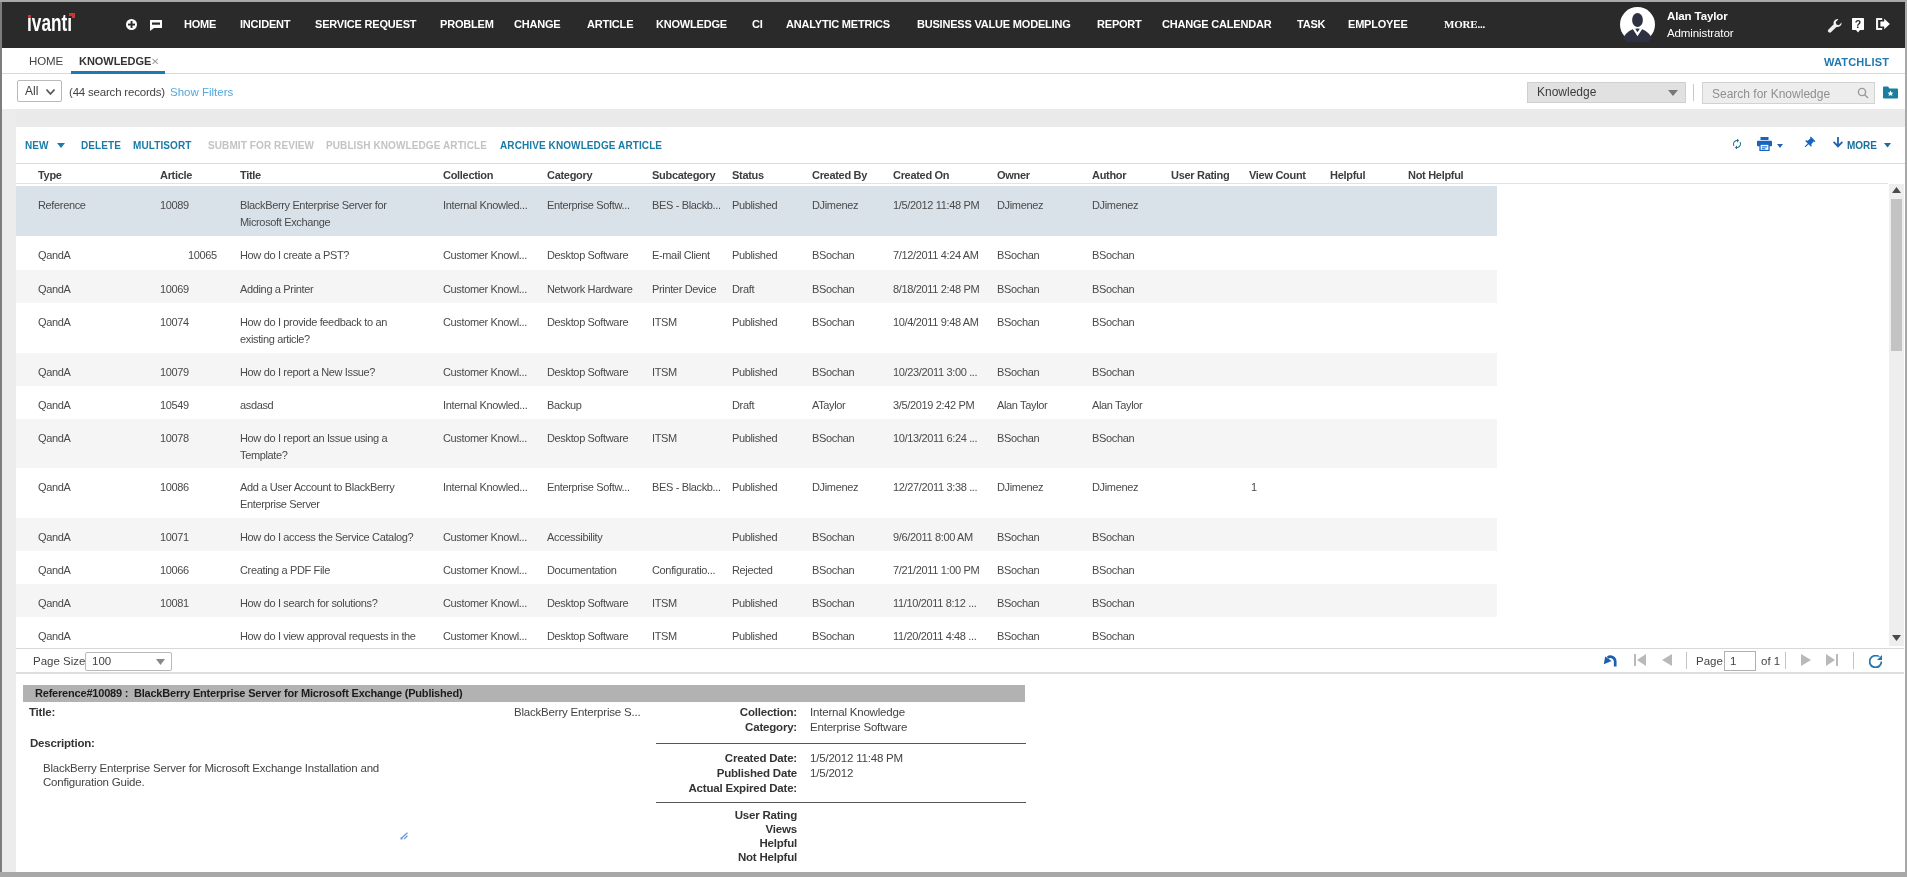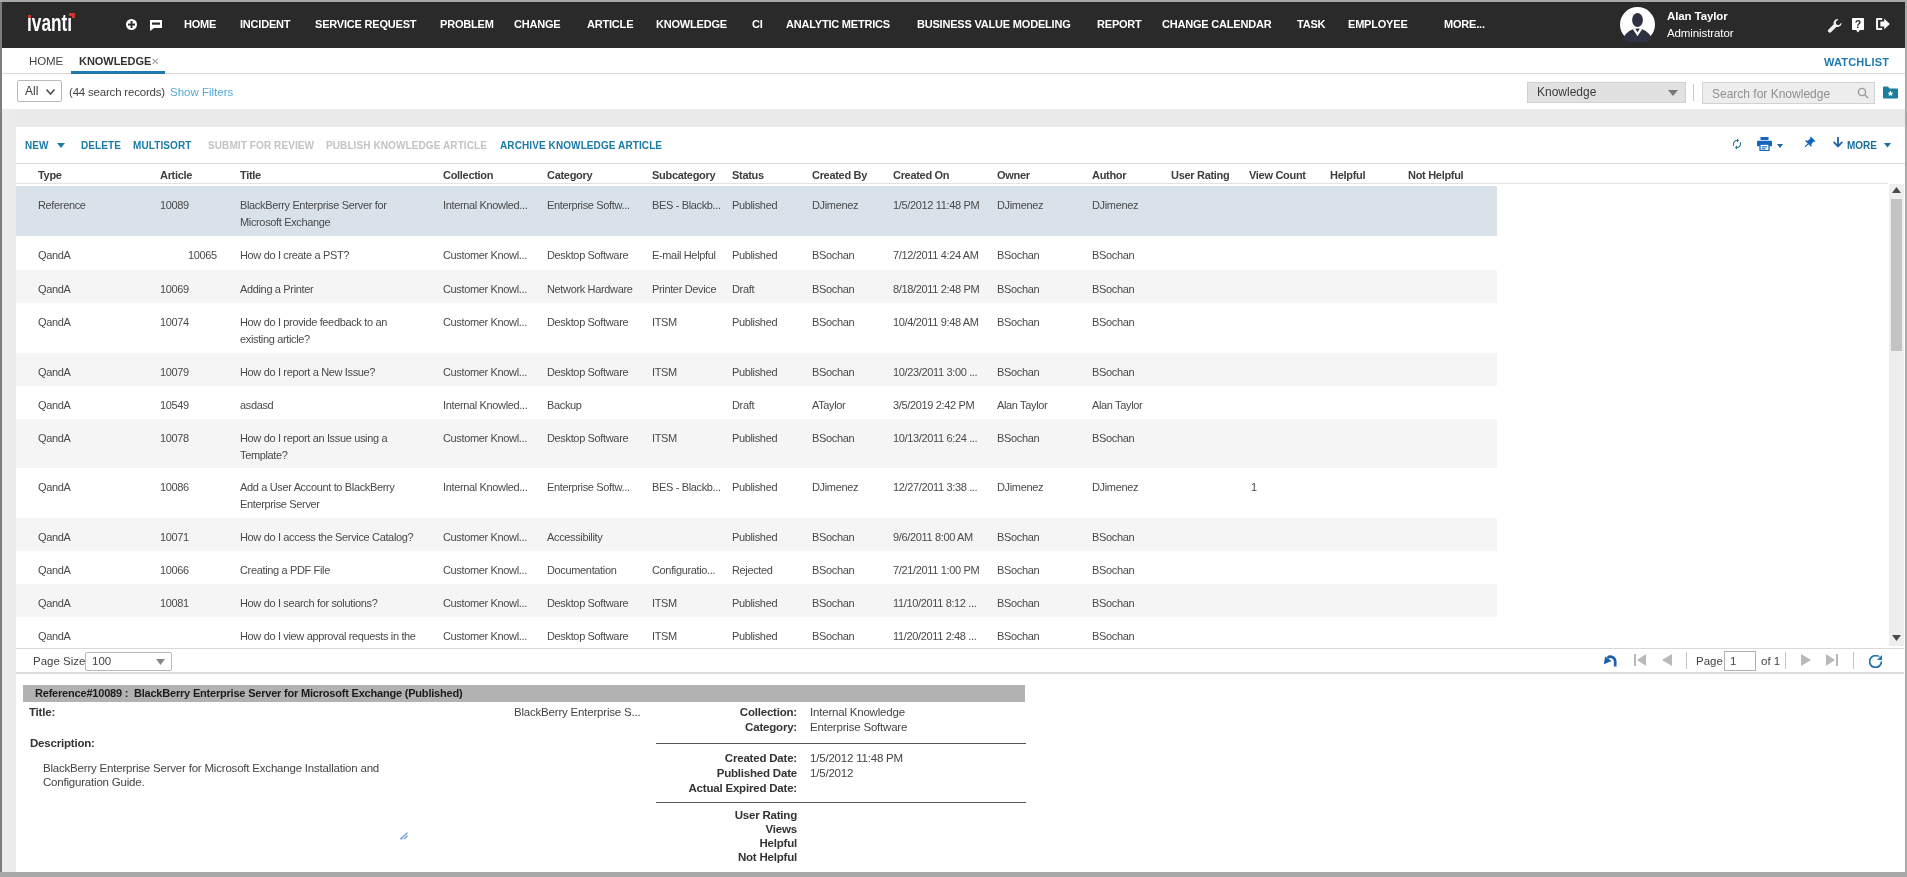--- a/index.html
+++ b/index.html
@@ -79,21 +79,21 @@
 <div class="abs nav" style="left:514px;">CHANGE</div>
 <div class="abs nav" style="left:587px;">ARTICLE</div>
 <div class="abs nav" style="left:656px;">KNOWLEDGE</div>
 <div class="abs nav" style="left:752px;">CI</div>
 <div class="abs nav" style="left:786px;">ANALYTIC METRICS</div>
 <div class="abs nav" style="left:917px;">BUSINESS VALUE MODELING</div>
 <div class="abs nav" style="left:1097px;">REPORT</div>
 <div class="abs nav" style="left:1162px;">CHANGE CALENDAR</div>
 <div class="abs nav" style="left:1297px;">TASK</div>
 <div class="abs nav" style="left:1348px;">EMPLOYEE</div>
-<div class="abs nav" style="left:1444px;">MORE...</div>
+<div class="abs nav" style="left:1444px;font-family:Liberation Serif, serif;">MORE...</div>
 
 <svg class="abs" style="left:1620px; top:7px;" width="35" height="35" viewBox="0 0 35 35">
 <circle cx="17.5" cy="17.5" r="17.5" fill="#fff"></circle>
 <ellipse cx="17.5" cy="13" rx="5.4" ry="7" fill="#2d3142"></ellipse>
 <path d="M3.2 31 q5 -9.5 14.3 -9.5 q9.3 0 14.3 9.5 a17.5 17.5 0 0 1 -28.6 0 z" fill="#2d3142"></path>
     <path d="M12.4 21.6 L17.5 29.2 L22.6 21.6 L19.9 21.5 L17.5 25.2 L15.1 21.5 z" fill="#fff"></path>
 </svg>
 <div class="abs" style="left:1667px; top:10px; color:#fff; font-size:11.5px; font-weight:bold; letter-spacing:-0.1px;">Alan Taylor</div>
 <div class="abs" style="left:1667px; top:27px; color:#fff; font-size:11.5px; letter-spacing:-0.1px;">Administrator</div>
 
@@ -211,21 +211,21 @@
 <div class="cell" style="left:812px; top:197px;">DJimenez</div>
 <div class="cell" style="left:893px; top:197px;">1/5/2012 11:48 PM</div>
 <div class="cell" style="left:997px; top:197px;">DJimenez</div>
 <div class="cell" style="left:1092px; top:197px;">DJimenez</div>
 <div class="abs row" style="top:236px; height:34px; background:#ffffff;"></div>
 <div class="cell" style="left:38px; top:247px;">QandA</div>
 <div class="cell" style="left:160px; top:247px;margin-left:28px;">10065</div>
 <div class="cell" style="left:240px; top:247px;">How do I create a PST?</div>
 <div class="cell" style="left:443px; top:247px;">Customer Knowl...</div>
 <div class="cell" style="left:547px; top:247px;">Desktop Software</div>
-<div class="cell" style="left:652px; top:247px;">E-mail Helpful</div>
+<div class="cell" style="left:652px; top:247px;">E-mail Client</div>
 <div class="cell" style="left:732px; top:247px;">Published</div>
 <div class="cell" style="left:812px; top:247px;">BSochan</div>
 <div class="cell" style="left:893px; top:247px;">7/12/2011 4:24 AM</div>
 <div class="cell" style="left:997px; top:247px;">BSochan</div>
 <div class="cell" style="left:1092px; top:247px;">BSochan</div>
 <div class="abs row" style="top:270px; height:33px; background:#f5f5f5;"></div>
 <div class="cell" style="left:38px; top:281px;">QandA</div>
 <div class="cell" style="left:160px; top:281px;">10069</div>
 <div class="cell" style="left:240px; top:281px;">Adding a Printer</div>
 <div class="cell" style="left:443px; top:281px;">Customer Knowl...</div>
@@ -333,21 +333,21 @@
 <div class="cell" style="left:1092px; top:595px;">BSochan</div>
 <div class="abs row" style="top:617px; height:31px; background:#ffffff;"></div>
 <div class="cell" style="left:38px; top:628px;">QandA</div>
 <div class="cell" style="left:160px; top:628px;margin-top:24px;">10082</div>
 <div class="cell" style="left:240px; top:628px;">How do I view approval requests in the</div>
 <div class="cell" style="left:443px; top:628px;">Customer Knowl...</div>
 <div class="cell" style="left:547px; top:628px;">Desktop Software</div>
 <div class="cell" style="left:652px; top:628px;">ITSM</div>
 <div class="cell" style="left:732px; top:628px;">Published</div>
 <div class="cell" style="left:812px; top:628px;">BSochan</div>
-<div class="cell" style="left:893px; top:628px;">11/20/2011 2:48 ...</div>
+<div class="cell" style="left:893px; top:628px;">11/20/2011 4:48 ...</div>
 <div class="cell" style="left:997px; top:628px;">BSochan</div>
 <div class="cell" style="left:1092px; top:628px;">BSochan</div>
 </div>
 
 <div class="abs" id="hdrline"></div>
 <div class="abs" id="sb-track"></div>
 <div class="abs" id="sb-thumb"></div>
 <svg class="abs sb-arr" style="top:187px;" width="9" height="6" viewBox="0 0 9 6">
     <path d="M4.5 0 L9 6 H0 z" fill="#4a4a4a"></path>
   </svg>

